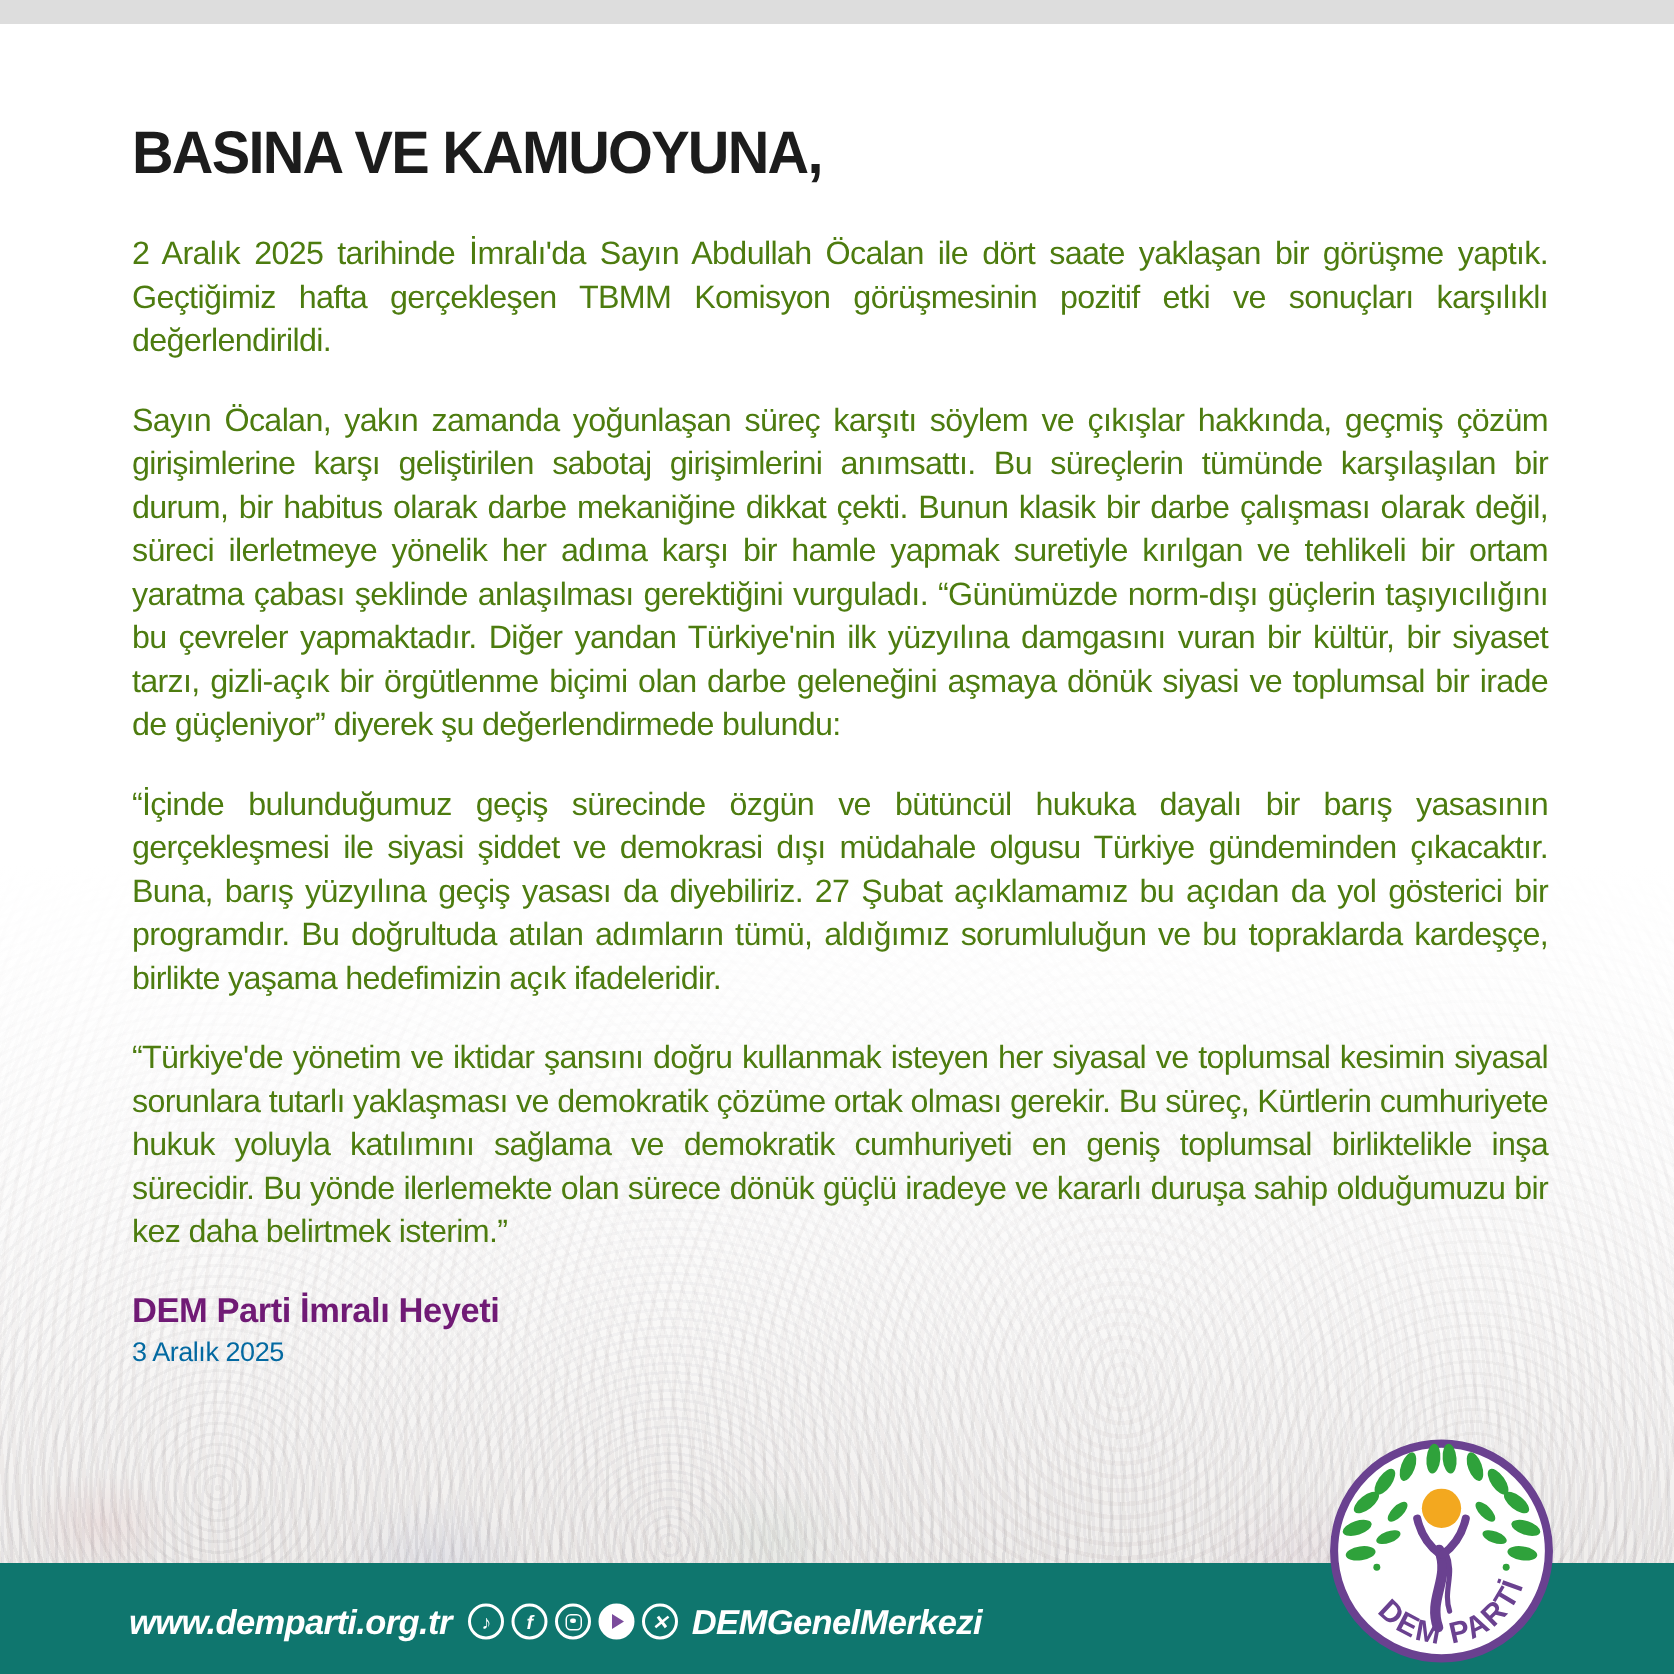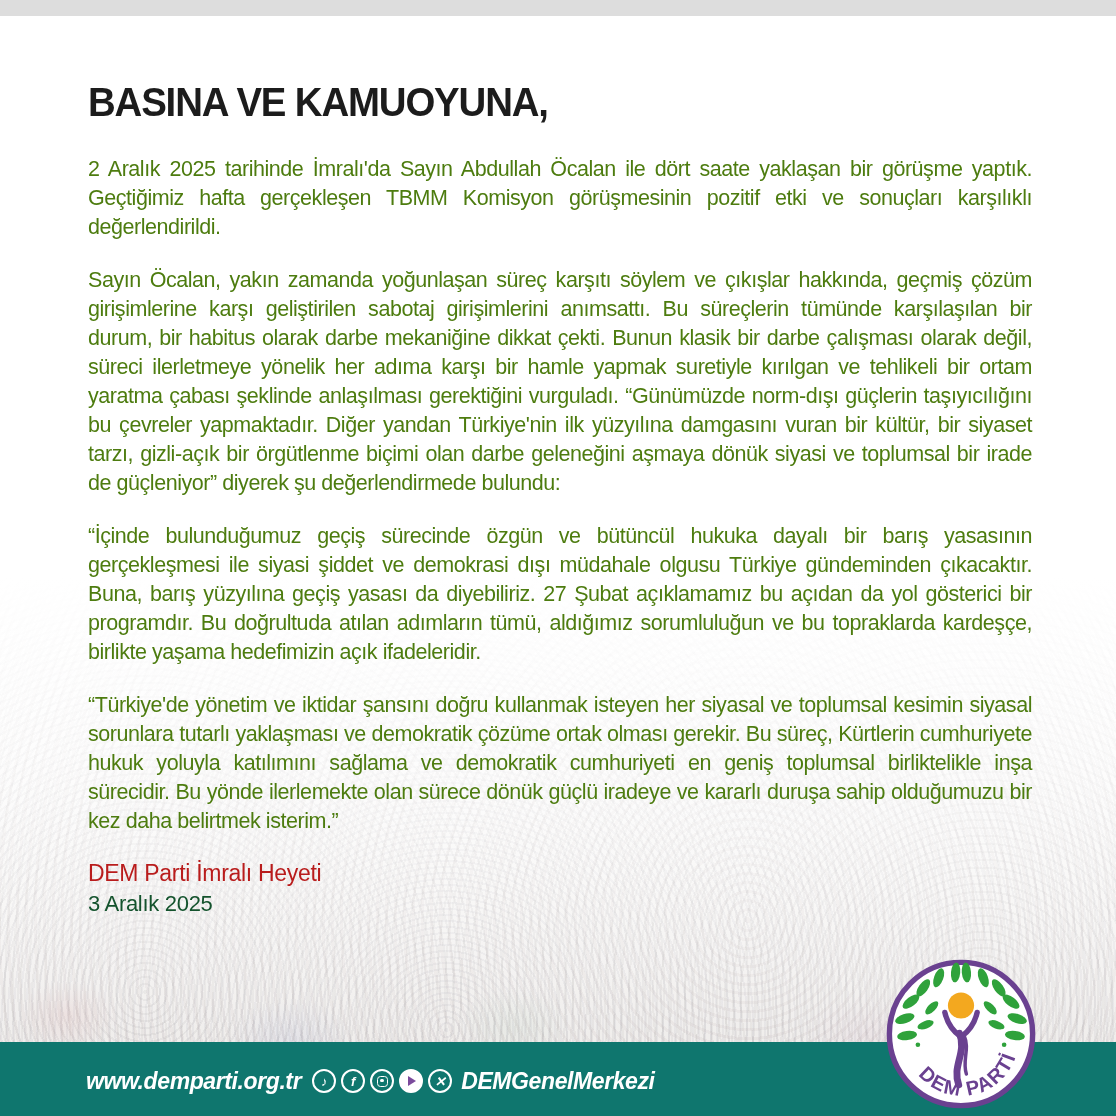--- a/index.html
+++ b/index.html
@@ -31,22 +31,22 @@
   }
   .title{
     font-size:40px;font-weight:bold;color:#1c1c1c;letter-spacing:-1.2px;
     margin:0 0 30px 0;transform:scaleX(.96);transform-origin:left;
   }
   .para{
     font-size:21.5px;line-height:29px;letter-spacing:-0.45px;
     text-align:justify;margin:0 0 24px 0;color:#4d7c0f;
   }
   .closing{font-size:21.5px;letter-spacing:-0.3px;margin:4px 0 28px 0;}
-  .sig-name{font-size:23px;font-weight:normal;letter-spacing:-0.3px;margin:0 0 4px 0;color:#b91c1c;}
-  .sig-date{font-size:22px;letter-spacing:-0.3px;margin:0;color:#14532d;}
+  .sig-name{font-size:23px;font-weight:bold;letter-spacing:-0.3px;margin:0 0 4px 0;color:#701a75;}
+  .sig-date{font-size:18px;letter-spacing:-0.3px;margin:0;color:#0369a1;}
   
   .footer-bar{
     position:absolute;left:0;right:0;bottom:0;height:78px;z-index:3;
     background:#0f766e;display:flex;align-items:center;padding-left:86px;box-sizing:border-box;font-style:italic;
   }
   .footer-text{color:#ffffff;font-weight:bold;font-size:23px;letter-spacing:-0.4px;white-space:nowrap;}
   .footer-link{margin-right:9px;}
   .social-icons{display:flex;align-items:center;gap:5px;margin:0 9px 0 2px;}
   .icon-circle{
     width:24px;height:24px;border:2px solid #ffffff;border-radius:50%;

